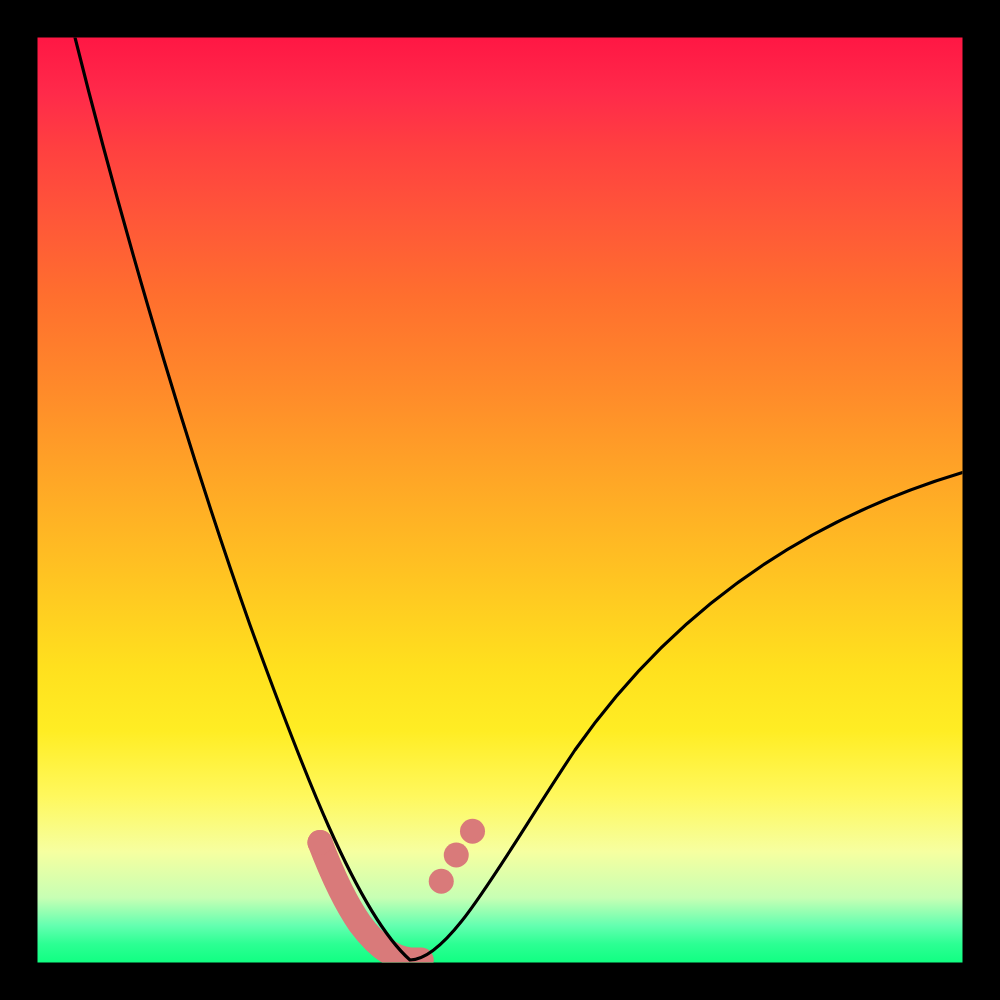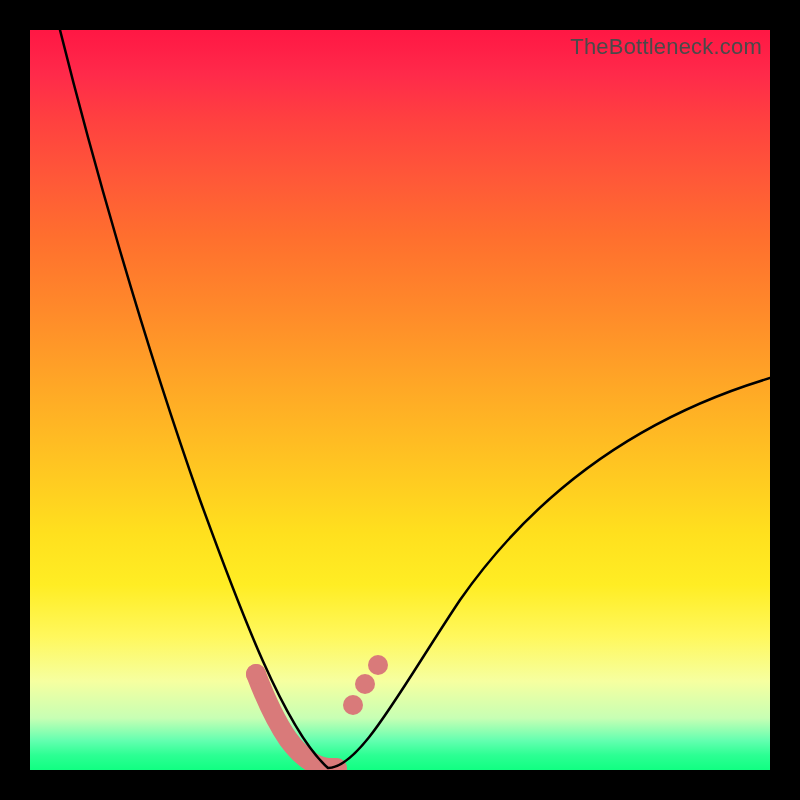--- a/index.html
+++ b/index.html
@@ -74,21 +74,20 @@
   }
   .marker {
     fill: #d97a7a;
   }
 </style>
 </head>
 <body>
 
 <div class="frame">
   <div class="plot">
-    <div class="watermark">TheBottleneck.com</div>
     <svg class="curve" viewBox="0 0 740 740">
       <path class="valley-path" d="M 226 644
                Q 242 686 258 709
                Q 278 736 298 738
                L 307 738"></path>
       <circle class="marker" cx="226" cy="644" r="10"></circle>
       <circle class="marker" cx="323" cy="675" r="10"></circle>
       <circle class="marker" cx="335" cy="654" r="10"></circle>
       <circle class="marker" cx="348" cy="635" r="10"></circle>
       <path class="curve-path" d="M 30 0

